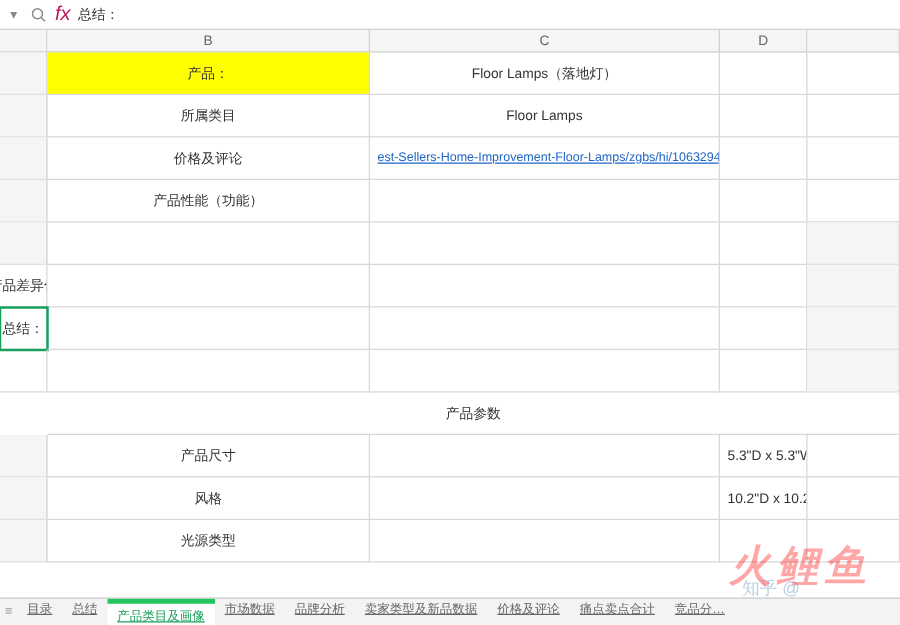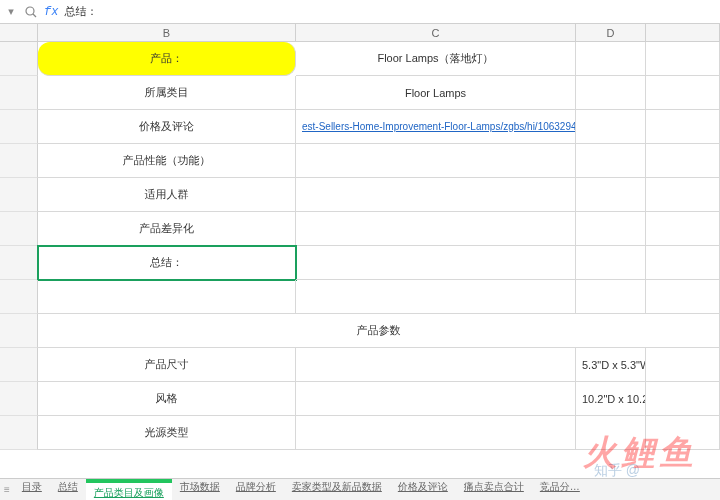--- a/index.html
+++ b/index.html
@@ -1,27 +1,27 @@
 <!DOCTYPE html>
 <html><head>
 <meta charset="utf-8">
 <style>
 * { margin: 0; padding: 0; box-sizing: border-box; }
 body { font-family: "Microsoft YaHei", Arial, sans-serif; font-size: 11px; color: #333; background: #fff; width: 720px; height: 500px; overflow: hidden; position: relative; }
 .formula-bar { display: flex; align-items: center; height: 24px; border-bottom: 1px solid #d0d0d0; padding: 0 4px; gap: 6px; }
 .fb-icon { width: 14px; height: 14px; color: #888; display: flex; align-items: center; justify-content: center; }
-.fx { font-style: italic; font-family: Liberation Mono, monospace; color: #3b82f6; font-size: 12px; }
+.fx { font-style: italic; font-family: Liberation Sans, sans-serif; color: #be185d; font-size: 16px; }
 .fb-text { flex: 1; font-size: 11px; color: #333; }
 .grid { display: grid; grid-template-columns: 38px 258px 280px 70px 74px; }
 .colhdr { background: #f5f5f5; border-right: 1px solid #d0d0d0; border-bottom: 1px solid #d0d0d0; text-align: center; font-size: 11px; color: #666; height: 18px; line-height: 18px; }
 .rowhdr { background: #f5f5f5; border-right: 1px solid #d0d0d0; border-bottom: 1px solid #e0e0e0; }
 .cell { border-right: 1px solid #d8d8d8; border-bottom: 1px solid #d8d8d8; padding: 0 6px; display: flex; align-items: center; font-size: 11px; overflow: hidden; white-space: nowrap; }
 .row-h { height: 34px; }
 .center { justify-content: center; }
-.yellow { background: #ffff00; border-radius: 12px; }
+.yellow { background: #ffff00; }
 .link { color: #2166c5; text-decoration: underline; font-size: 10px; }
 .selected { outline: 2px solid #1aa05d; outline-offset: -1px; }
 .merged { grid-column: 2 / span 4; }
 .tabs { position: absolute; bottom: 0; left: 0; right: 0; height: 22px; display: flex; align-items: center; background: #f3f3f3; border-top: 1px solid #ccc; font-size: 10px; overflow: hidden; }
 .tabs-nav { display: flex; padding: 0 4px; gap: 2px; color: #999; }
 .tab { padding: 3px 8px; color: #666; cursor: pointer; white-space: nowrap; text-decoration: underline; }
 .tab.active { background: #fff; color: #1aa05d; border-top: 6px solid #22c55e; }
 .watermark { position: absolute; right: 23px; bottom: 24px; font-size: 34px; font-weight: bold; font-style: italic; color: rgba(255,0,0,0.35); pointer-events: none; letter-spacing: 4px; }
 .watermark2 { position: absolute; right: 80px; bottom: 20px; font-size: 14px; color: rgba(120,160,200,0.5); pointer-events: none; }
 </style>
@@ -62,21 +62,20 @@
       <span class="link">est-Sellers-Home-Improvement-Floor-Lamps/zgbs/hi/1063294/ref=zg_bs_nav_hi_4_10727221</span>
     </div>
     <div class="cell row-h"></div>
     <div class="cell row-h"></div>
     <div class="rowhdr row-h"></div>
     <div class="cell row-h center">产品性能（功能）</div>
     <div class="cell row-h"></div>
     <div class="cell row-h"></div>
     <div class="cell row-h"></div>
     <div class="rowhdr row-h"></div>
-    <div class="cell row-h center">适用人群</div>
     <div class="cell row-h"></div>
     <div class="cell row-h"></div>
     <div class="cell row-h"></div>
     <div class="rowhdr row-h"></div>
     <div class="cell row-h center">产品差异化</div>
     <div class="cell row-h"></div>
     <div class="cell row-h"></div>
     <div class="cell row-h"></div>
     <div class="rowhdr row-h"></div>
     <div class="cell row-h center selected">总结：</div>

